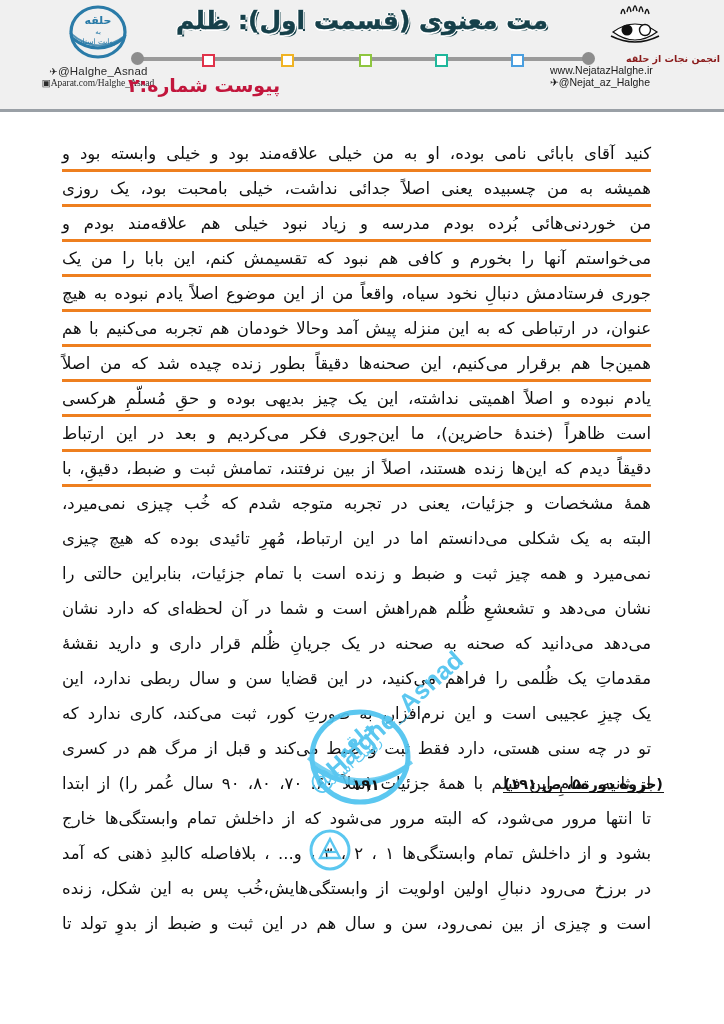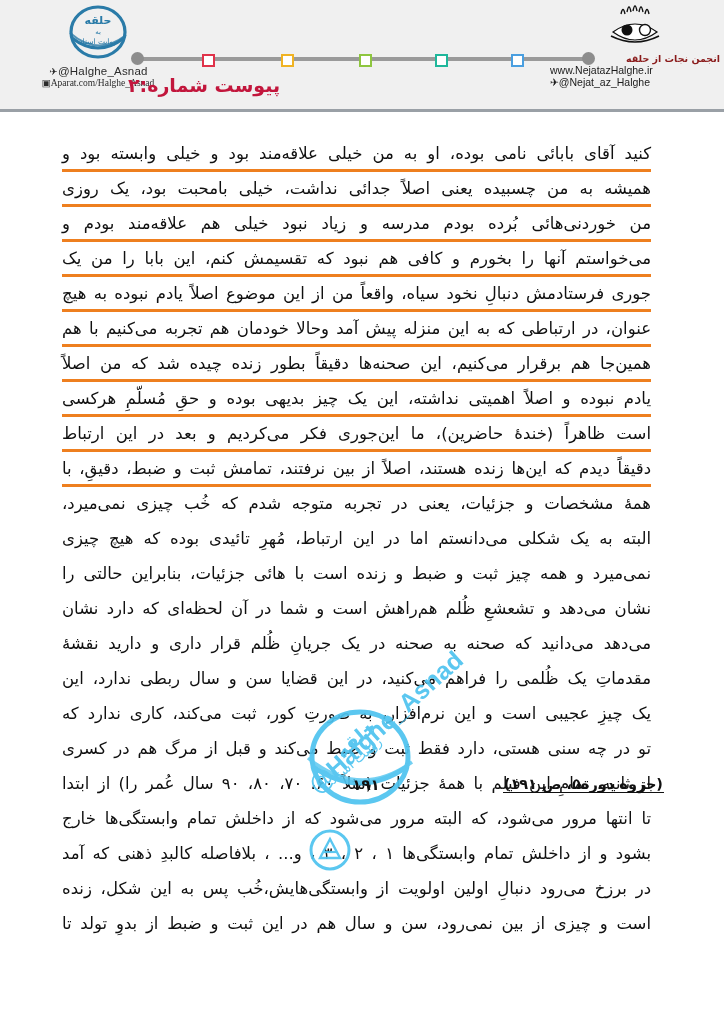--- a/index.html
+++ b/index.html
@@ -203,20 +203,21 @@
       </svg>
     </div>
     <div class="brand-handle">
       <span class="tg">✈</span><span>@Halghe_Asnad</span>
     </div>
     <div class="brand-site">
       <span>▣</span><span>Aparat.com/Halghe_Asnad</span>
     </div>
   </div>
 
+  <div class="doc-title">مت معنوی (قسمت اول): ظلم</div>
 
   <div class="timeline">
     <div class="tl-rail"></div>
     <div class="tl-end left"></div>
     <div class="tl-end right"></div>
     <div class="tl-node" style="left:71px;border-color:#e0334a"></div>
     <div class="tl-node" style="left:150px;border-color:#f0b323"></div>
     <div class="tl-node" style="left:228px;border-color:#8ec63f"></div>
     <div class="tl-node" style="left:304px;border-color:#1fb79b"></div>
     <div class="tl-node" style="left:380px;border-color:#4a9fe0"></div>
@@ -257,21 +258,21 @@
       <div class="line hl"><span class="stretch">من خوردنی‌هائی بُرده بودم مدرسه و زیاد نبود خیلی هم علاقه‌مند بودم و</span></div>
       <div class="line hl"><span class="stretch">می‌خواستم آنها را بخورم و کافی هم نبود که تقسیمش کنم، این بابا را من یک</span></div>
       <div class="line hl"><span class="stretch">جوری فرستادمش دنبالِ نخود سیاه، واقعاً من از این موضوع اصلاً یادم نبوده به هیچ</span></div>
       <div class="line hl"><span class="stretch">عنوان، در ارتباطی که به این منزله پیش آمد وحالا خودمان هم تجربه می‌کنیم با هم</span></div>
       <div class="line hl"><span class="stretch">همین‌جا هم برقرار می‌کنیم، این صحنه‌ها دقیقاً بطور زنده چیده شد که من اصلاً</span></div>
       <div class="line hl"><span class="stretch">یادم نبوده و اصلاً اهمیتی نداشته، این یک چیز بدیهی بوده و حقِ مُسلّمِ هرکسی</span></div>
       <div class="line hl"><span class="stretch">است ظاهراً (خندۀ حاضرین)، ما این‌جوری فکر می‌کردیم و بعد در این ارتباط</span></div>
       <div class="line hl"><span class="stretch">دقیقاً دیدم که این‌ها زنده هستند، اصلاً از بین نرفتند، تمامش ثبت و ضبط، دقیقِ، با</span></div>
       <div class="line"><span class="stretch">همۀ مشخصات و جزئیات، یعنی در تجربه متوجه شدم که خُب چیزی نمی‌میرد،</span></div>
       <div class="line"><span class="stretch">البته به یک شکلی می‌دانستم اما در این ارتباط، مُهرِ تائیدی بوده که هیچ چیزی</span></div>
-      <div class="line"><span class="stretch">نمی‌میرد و همه چیز ثبت و ضبط و زنده است با هائی جزئیات، بنابراین حالتی را</span></div>
+      <div class="line"><span class="stretch">نمی‌میرد و همه چیز ثبت و ضبط و زنده است با تمام جزئیات، بنابراین حالتی را</span></div>
       <div class="line"><span class="stretch">نشان می‌دهد و تشعشعِ ظُلم هم‌راهش است و شما در آن لحظه‌ای که دارد نشان</span></div>
       <div class="line"><span class="stretch">می‌دهد می‌دانید که صحنه به صحنه در یک جریانِ ظُلم قرار داری و دارید نقشۀ</span></div>
       <div class="line"><span class="stretch">مقدماتِ یک ظُلمی را فراهم می‌کنید، در این قضایا سن و سال ربطی ندارد، این</span></div>
       <div class="line"><span class="stretch">یک چیزِ عجیبی است و این نرم‌افزار، به صورتِ کور، ثبت می‌کند، کاری ندارد که</span></div>
       <div class="line"><span class="stretch">تو در چه سنی هستی، دارد فقط ثبت و ضبط می‌کند و قبل از مرگ هم در کسری</span></div>
       <div class="line"><span class="stretch">از ثانیه، تمامِ این فیلم با همۀ جزئیات (مثلاً ۶۰، ۷۰، ۸۰، ۹۰ سال عُمر را) از ابتدا</span></div>
       <div class="line"><span class="stretch">تا انتها مرور می‌شود، که البته مرور می‌شود که از داخلش تمام وابستگی‌ها خارج</span></div>
       <div class="line"><span class="stretch">بشود و از داخلش تمام وابستگی‌ها ۱ ، ۲ ، ۳ ، و... ، بلافاصله کالبدِ ذهنی که آمد</span></div>
       <div class="line"><span class="stretch">در برزخ می‌رود دنبالِ اولین اولویت از وابستگی‌هایش،خُب پس به این شکل، زنده</span></div>
       <div class="line"><span class="stretch">است و چیزی از بین نمی‌رود، سن و سال هم در این ثبت و ضبط از بدوِ تولد تا</span></div>

